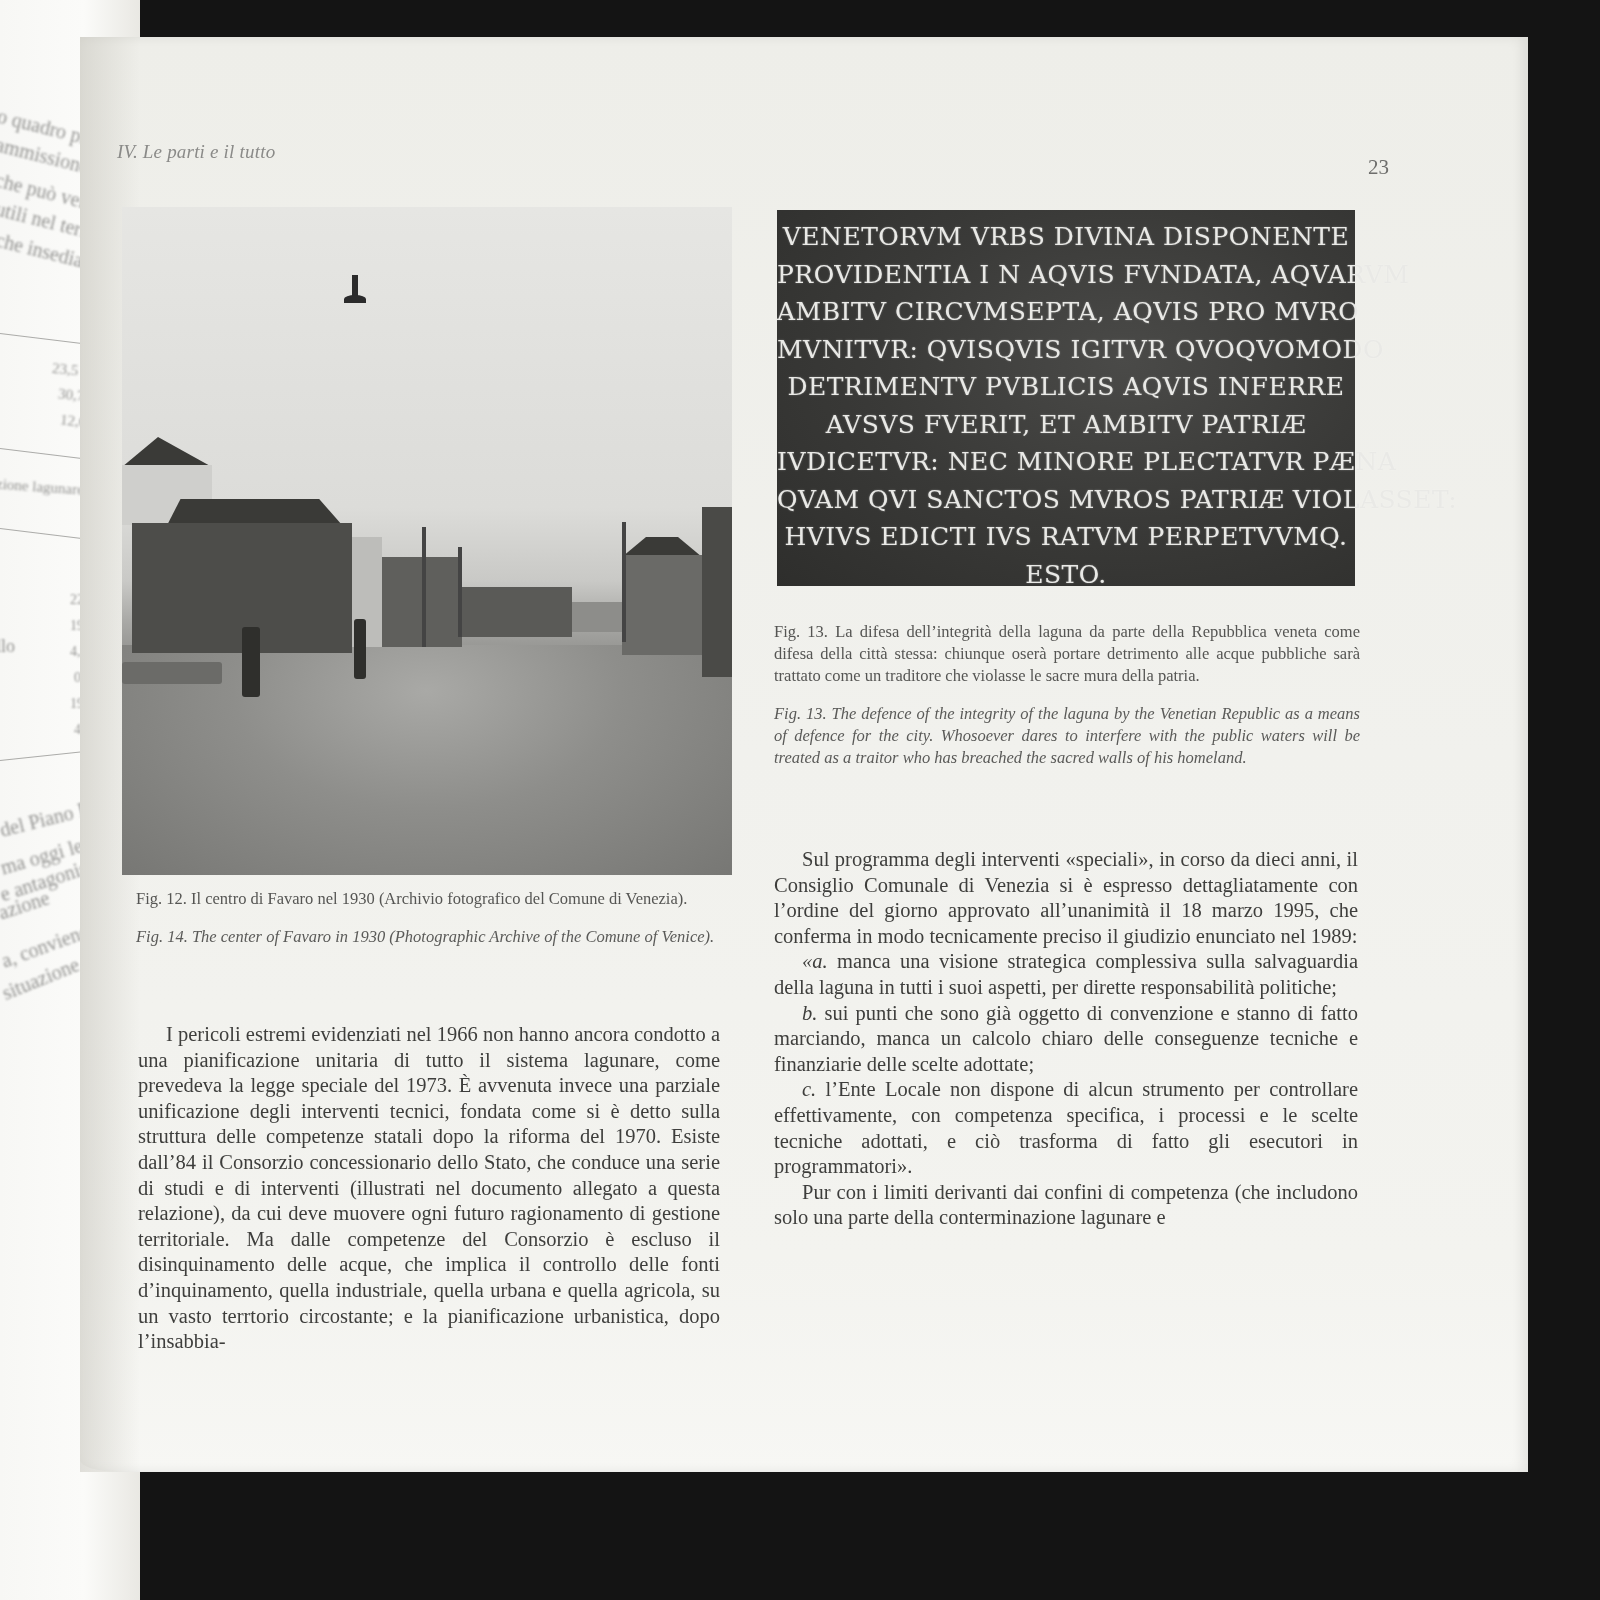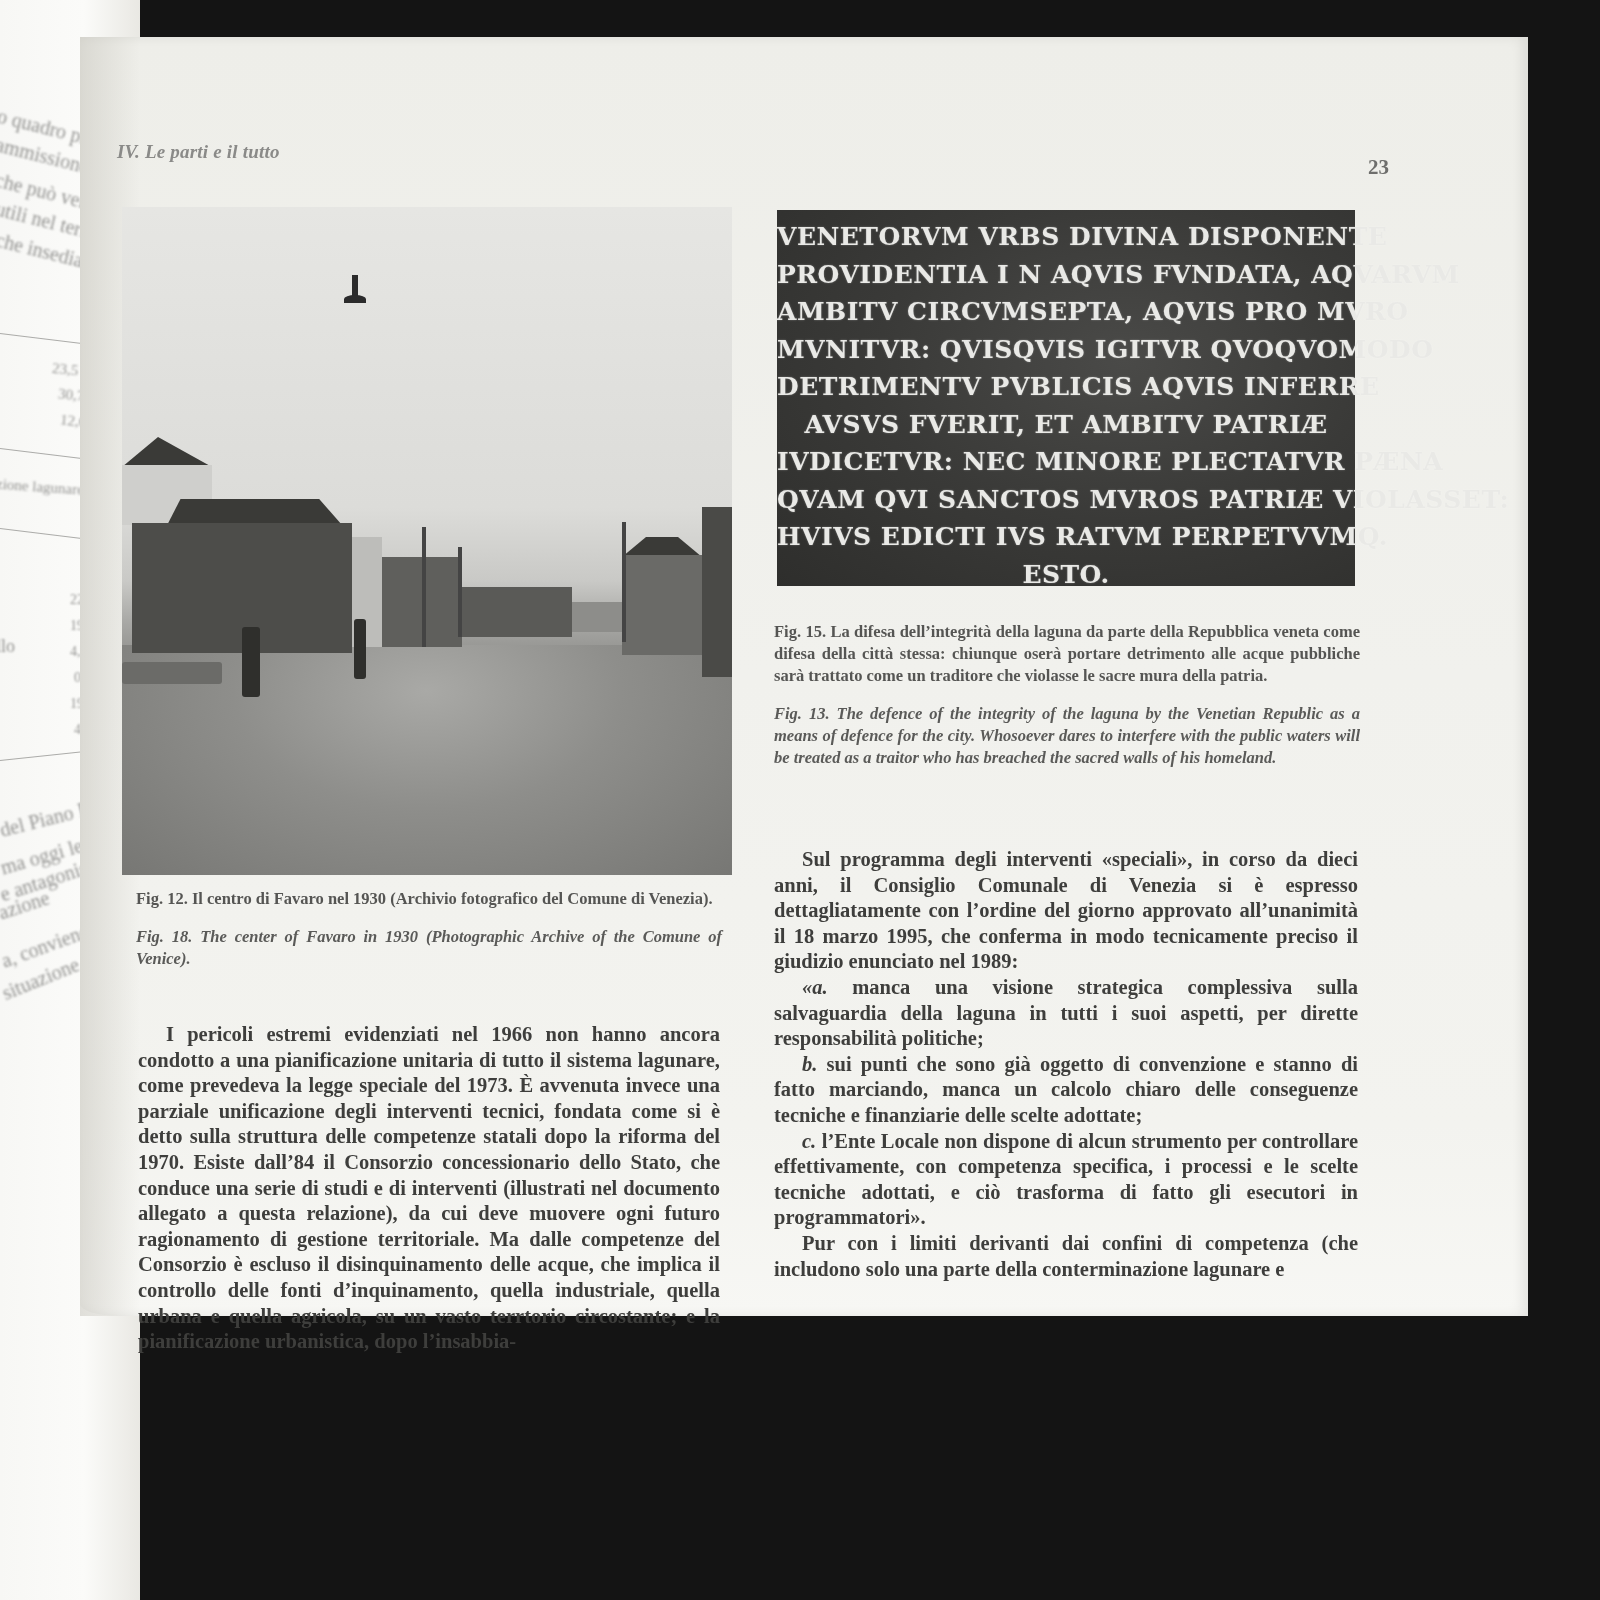--- a/index.html
+++ b/index.html
@@ -18,25 +18,24 @@
   .prev-page .ghost {
     position: absolute; color: #7a7a78; font-size: 20px; white-space: nowrap;
     filter: blur(0.8px); opacity: 0.8;
   }
   .prev-page .rule {
     position: absolute; left: 0; width: 140px; height: 1px; background: #8a8a88;
     transform: rotate(7deg); transform-origin: left center; opacity: .7;
   }
   
   .page {
-    position: absolute; left: 80px; top: 37px; width: 1448px; height: 1279px;
+    position: absolute; left: 80px; top: 37px; width: 1448px; height: 1435px;
     background: linear-gradient(180deg, #eeeee9 0%, #f1f1ed 50%, #f3f3ef 85%, #f7f7f4 100%);
     border-radius: 0 0 0 40px / 0 0 0 12px;
     box-shadow: -6px 0 12px rgba(0,0,0,0.08) inset;
-    font-weight: bold;
   }
   .page::before {
     content: ""; position: absolute; left: 0; top: 0; width: 60px; height: 100%;
     background: linear-gradient(90deg, rgba(200,198,190,0.55), rgba(240,240,236,0));
   }
   .running-head {
     position: absolute; left: 37px; top: 104px;
     font-style: italic; font-size: 19px; color: #8a8a88; letter-spacing: 0.2px;
   }
   .page-number {
@@ -139,37 +138,37 @@
     <div class="bldg" style="left:580px;top:300px;width:30px;height:170px;background:#4a4a47;"></div>
     <div class="pole" style="left:300px;top:320px;height:120px;"></div>
     <div class="pole" style="left:336px;top:340px;height:90px;"></div>
     <div class="pole" style="left:500px;top:315px;height:120px;"></div>
     <div class="figure" style="left:120px;top:420px;width:18px;height:70px;"></div>
     <div class="figure" style="left:232px;top:412px;width:12px;height:60px;"></div>
     <div class="figure" style="left:0;top:455px;width:100px;height:22px;background:#6b6b68;"></div>
   </div>
   <div class="caption" style="left:56px;top:851px;width:586px;">
     <span>Fig. 12. Il centro di Favaro nel 1930 (Archivio fotografico del Comune di Venezia).</span>
-    <span class="it">Fig. 18. The center of Favaro in 1930 (Photographic Archive of the Comune of Venice).</span>
+    <span class="it">Fig. 14. The center of Favaro in 1930 (Photographic Archive of the Comune of Venice).</span>
   </div>
 
   <div class="plaque">
     <div class="line">VENETORVM VRBS DIVINA DISPONENTE</div>
     <div class="line">PROVIDENTIA I N AQVIS FVNDATA, AQVARVM</div>
     <div class="line">AMBITV CIRCVMSEPTA, AQVIS PRO MVRO</div>
     <div class="line">MVNITVR: QVISQVIS IGITVR QVOQVOMODO</div>
     <div class="line">DETRIMENTV PVBLICIS AQVIS INFERRE</div>
     <div class="line">AVSVS FVERIT, ET AMBITV PATRIÆ</div>
     <div class="line">IVDICETVR: NEC MINORE PLECTATVR PÆNA</div>
     <div class="line">QVAM QVI SANCTOS MVROS PATRIÆ VIOLASSET:</div>
     <div class="line">HVIVS EDICTI IVS RATVM PERPETVVMQ.</div>
     <div class="line">ESTO.</div>
   </div>
   <div class="caption" style="left:694px;top:584px;width:586px;">
-    <span>Fig. 15. La difesa dell’integrità della laguna da parte della Repubblica veneta come difesa della città stessa: chiunque oserà portare detrimento alle acque pubbliche sarà trattato come un traditore che violasse le sacre mura della patria.</span>
+    <span>Fig. 13. La difesa dell’integrità della laguna da parte della Repubblica veneta come difesa della città stessa: chiunque oserà portare detrimento alle acque pubbliche sarà trattato come un traditore che violasse le sacre mura della patria.</span>
     <span class="it">Fig. 13. The defence of the integrity of the laguna by the Venetian Republic as a means of defence for the city. Whosoever dares to interfere with the public waters will be treated as a traitor who has breached the sacred walls of his homeland.</span>
   </div>
 
   <div class="body-text" style="left:58px;top:985px;width:582px;">
     <p class="indent">I pericoli estremi evidenziati nel 1966 non hanno ancora condotto a una pianificazione unitaria di tutto il sistema lagunare, come prevedeva la legge speciale del 1973. È avvenuta invece una parziale unificazione degli interventi tecnici, fondata come si è detto sulla struttura delle competenze statali dopo la riforma del 1970. Esiste dall’84 il Consorzio concessionario dello Stato, che conduce una serie di studi e di interventi (illustrati nel documento allegato a questa relazione), da cui deve muovere ogni futuro ragionamento di gestione territoriale. Ma dalle competenze del Consorzio è escluso il disinquinamento delle acque, che implica il controllo delle fonti d’inquinamento, quella industriale, quella urbana e quella agricola, su un vasto terrtorio circostante; e la pianificazione urbanistica, dopo l’insabbia-</p>
   </div>
 
   <div class="body-text" style="left:694px;top:810px;width:584px;">
     <p class="indent">Sul programma degli interventi «speciali», in corso da dieci anni, il Consiglio Comunale di Venezia si è espresso dettagliatamente con l’ordine del giorno approvato all’unanimità il 18 marzo 1995, che conferma in modo tecnicamente preciso il giudizio enunciato nel 1989:</p>
     <p class="indent"><span class="em">«a.</span><span> manca una visione strategica complessiva sulla salvaguardia della laguna in tutti i suoi aspetti, per dirette responsabilità politiche;</span></p>

